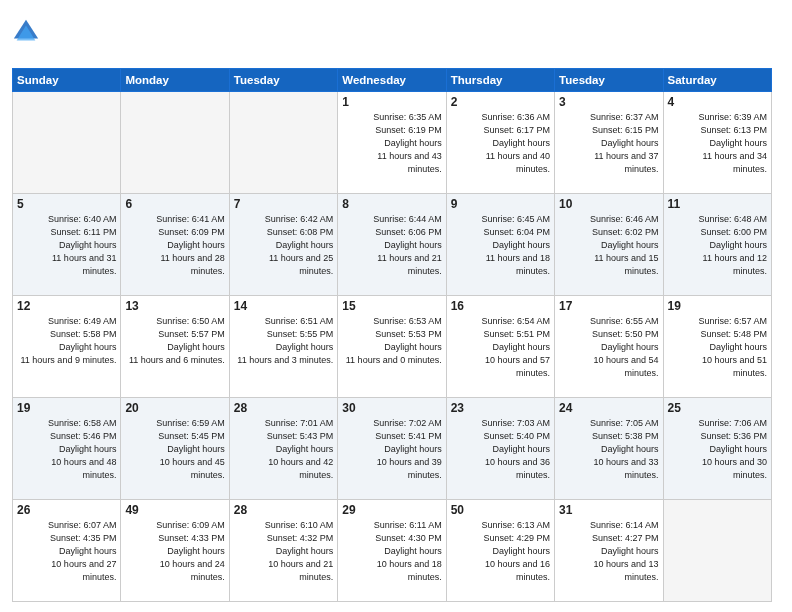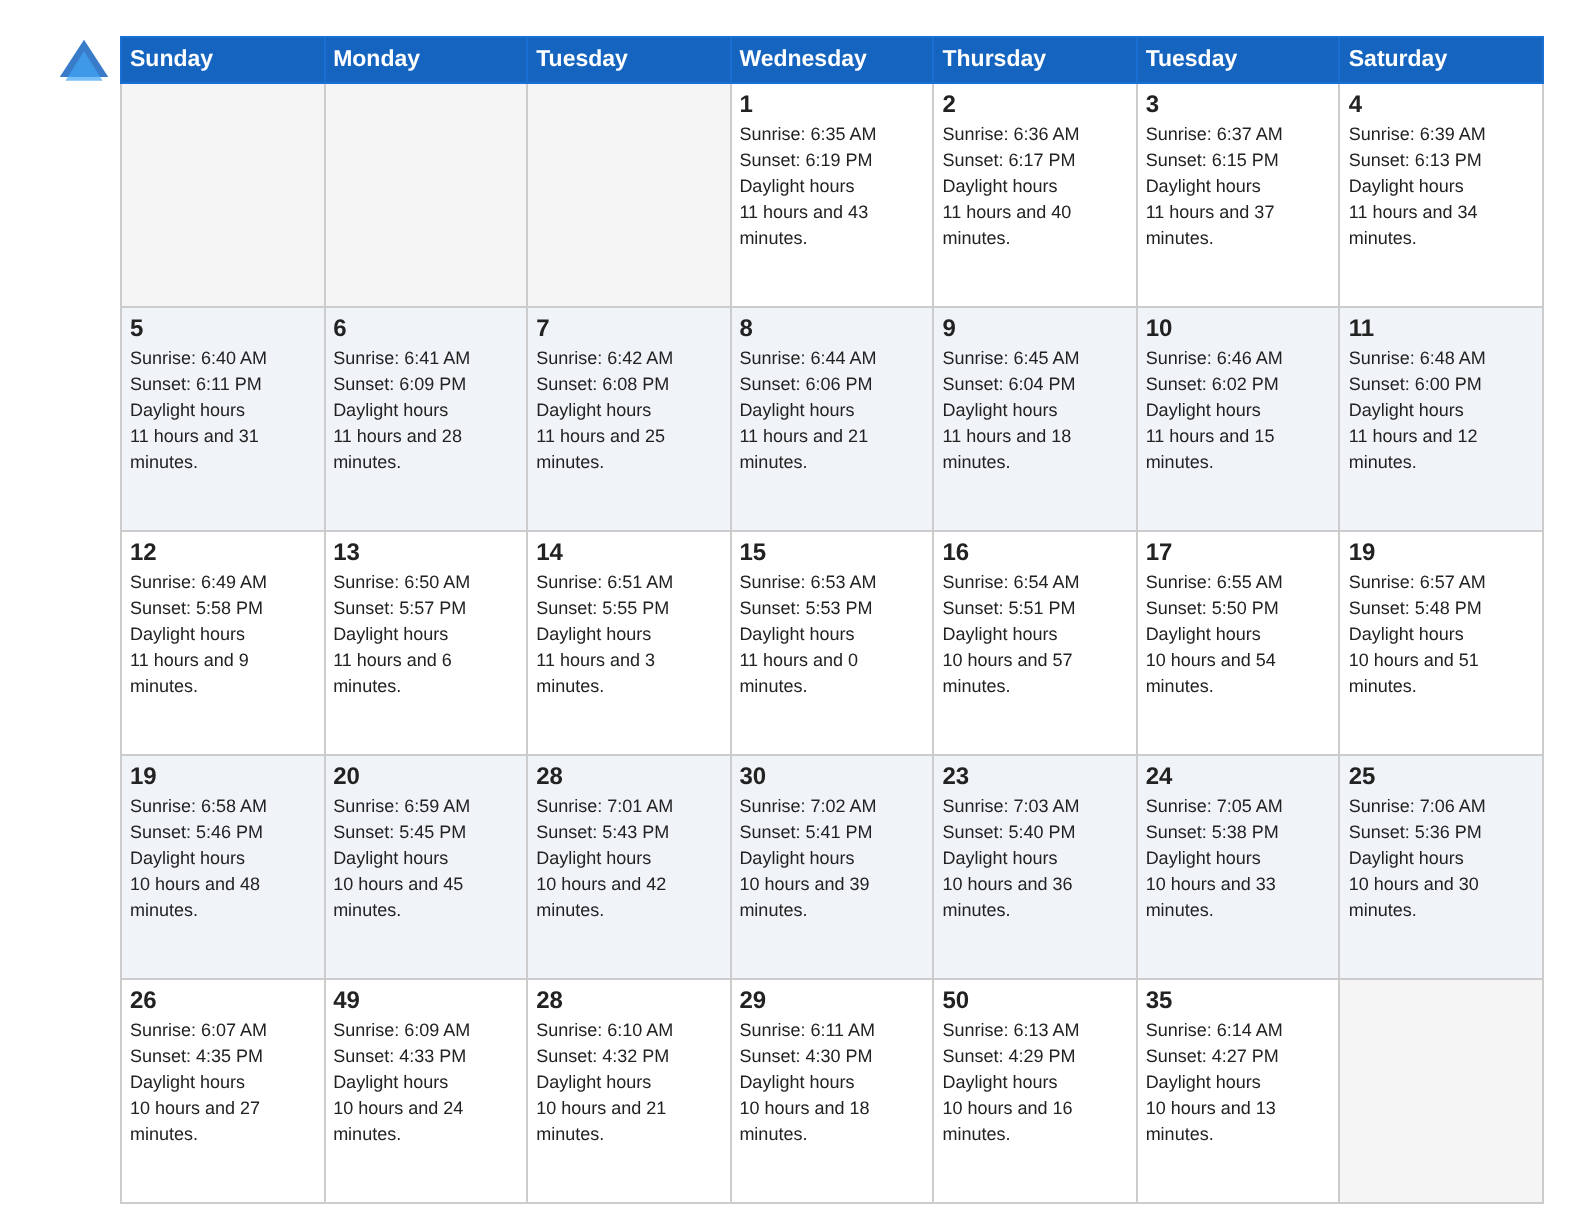--- a/index.html
+++ b/index.html
@@ -6,23 +6,24 @@
     body {
       width: 792px;
       height: 612px;
       font-family: Arial, sans-serif;
       background: #fff;
       overflow: hidden;
     }
     .page {
       width: 792px;
       height: 612px;
-      padding: 18px 20px 10px 28px;
+      padding: 18px 20px 10px 12px;
       display: flex;
-      flex-direction: row;
+      flex-direction: column;
+      gap: 12px;
     }
     .header {
       display: flex;
       justify-content: space-between;
       align-items: flex-start;
       margin-bottom: 10px;
     }
     .logo {
       display: flex;
       align-items: center;
@@ -91,20 +92,21 @@
     .day-num {
       font-size: 12px;
       font-weight: bold;
       margin-bottom: 2px;
       display: block;
     }
     .day-info {
       font-size: 9px;
       line-height: 1.45;
       color: #222;
+      text-align: right;
     }
     .row-alt td {
       background: #f0f4f8;
     }
   </style>
 </head>
 <body>
 
 <div class="page">
   <div class="header">
@@ -413,21 +415,21 @@
           <td>
         <span class="day-num">50</span>
         <div class="day-info">
           Sunrise: 6:13 AM<br>
           Sunset: 4:29 PM<br>
           Daylight hours<br>
           10 hours and 16 minutes.
         </div>
       </td>
           <td>
-        <span class="day-num">35</span>
+        <span class="day-num">31</span>
         <div class="day-info">
           Sunrise: 6:14 AM<br>
           Sunset: 4:27 PM<br>
           Daylight hours<br>
           10 hours and 13 minutes.
         </div>
       </td>
           <td class="empty"></td>
         </tr>
       </tbody>

